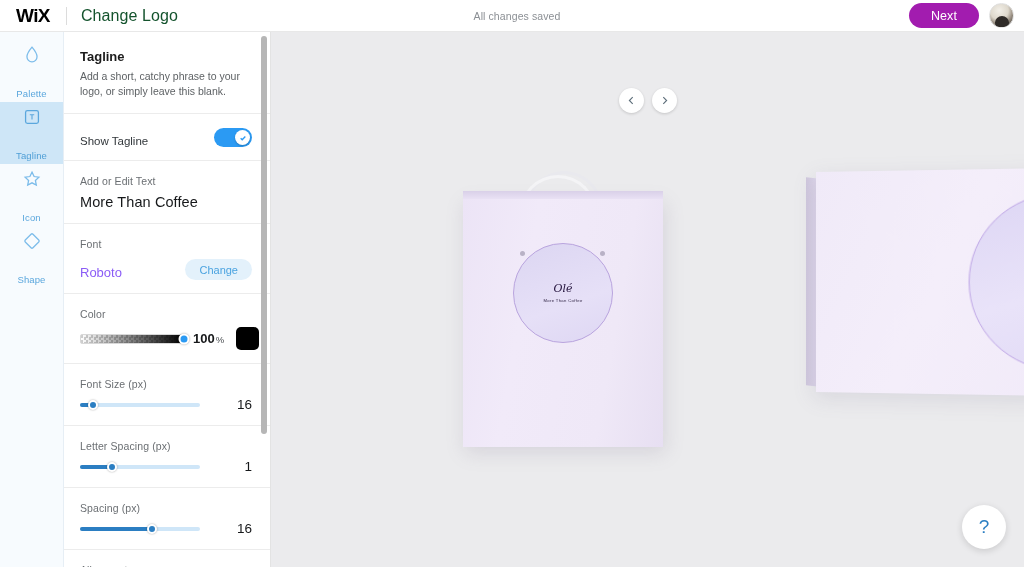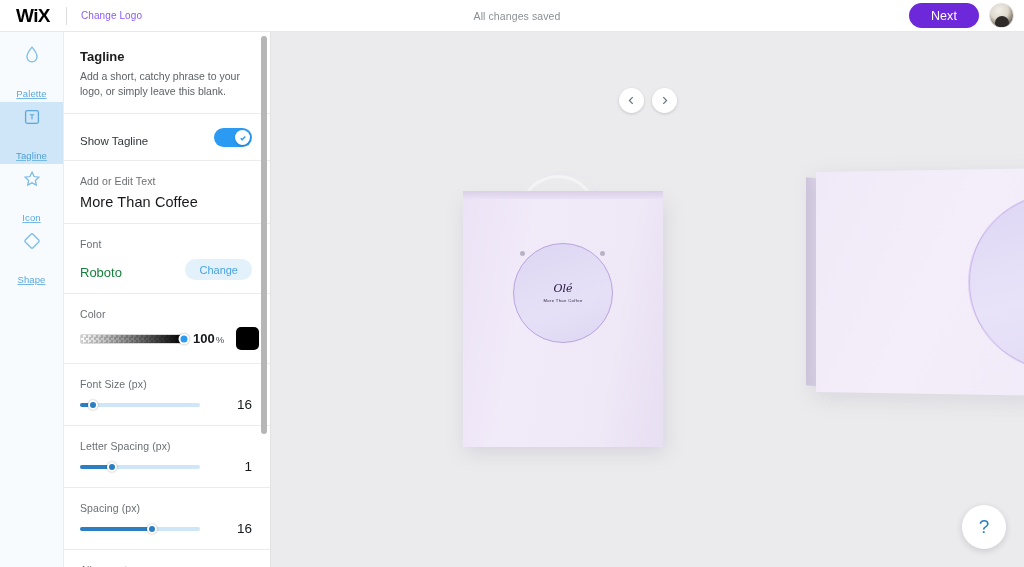--- a/index.html
+++ b/index.html
@@ -20,30 +20,30 @@
     border-bottom: 1px solid #e8e8e8;
     display: flex; align-items: center;
     position: relative; z-index: 40;
   }
   .logo-wix {
     font-family: "Liberation Sans", sans-serif;
     font-weight: bold; font-size: 19px; letter-spacing: -0.6px;
     color: #000; padding-left: 16px; line-height: 1;
   }
   .topbar-div { width: 1px; height: 18px; background: #dcdcdc; margin: 0 14px 0 16px; }
-  .topbar-title { font-size: 10px; color: #8b5cf6; letter-spacing: 0.1px; }
+  .topbar-title { font-size: 16px; color: #14532d; letter-spacing: 0.1px; }
   .topbar-status {
     position: absolute; left: 10px; right: 0; text-align: center;
     font-size: 10.5px; color: #8b8f94; letter-spacing: 0.1px; pointer-events: none;
   }
   .topbar-right {
     margin-left: auto; display: flex; align-items: center; gap: 10px; padding-right: 10px;
   }
   .next-btn {
-    background: #6d28d9; color: #fff; border: none; border-radius: 14px;
+    background: #a21caf; color: #fff; border: none; border-radius: 14px;
     height: 25px; padding: 0 22px; font-size: 12.5px; cursor: pointer;
     font-family: "Liberation Sans", sans-serif; letter-spacing: 0.1px;
   }
   .avatar {
     width: 25px; height: 25px; border-radius: 50%;
     background: radial-gradient(circle at 40% 28%, #f2efe8 0%, #ded8cc 42%, #9b9184 62%, #3b3733 92%);
     border: 1px solid #dfdfdf; overflow: hidden; position: relative; cursor: pointer;
   }
   .avatar::after {
     content: ""; position: absolute; left: 22%; bottom: -8%;
@@ -58,21 +58,21 @@
   .rail {
     width: 64px; min-width: 64px;
     background: #f7fbfe;
     border-right: 1px solid #e6eef5;
     display: flex; flex-direction: column;
     padding-top: 8px;
   }
   .rail-item {
     height: 62px; display: flex; flex-direction: column;
     align-items: center; justify-content: center; gap: 22px;
-    cursor: pointer; color: #74b8e8; text-decoration: underline;
+    cursor: pointer; color: #74b8e8;
   }
   .rail-item.selected { background: #cee6f7; }
   .rail-label { font-size: 9.5px; color: #5ba7dd; letter-spacing: 0.1px; }
   .rail-item.selected .rail-label { color: #4f9fd6; }
   .rail-icon { width: 22px; height: 22px; display: block; }
 
   
   .panel {
     width: 207px; min-width: 207px;
     background: #fff;
@@ -96,21 +96,21 @@
   .toggle-knob {
     position: absolute; top: 2px; right: 2px; width: 15px; height: 15px;
     border-radius: 50%; background: #fff;
     display: flex; align-items: center; justify-content: center;
     box-shadow: 0 1px 2px rgba(0,0,0,.22);
   }
   .toggle-knob svg { width: 8px; height: 8px; }
   .toggle-text { font-size: 11.5px; color: #32373b; }
 
   .value-big { font-size: 14.5px; color: #16181a; letter-spacing: 0.1px; }
-  .value-mid { font-size: 13px; color: #15803d; margin-top: 8px; }
+  .value-mid { font-size: 13px; color: #8b5cf6; margin-top: 8px; }
 
   .change-pill {
     background: #e3f1fb; color: #4aa3e0; border: none;
     border-radius: 11px; height: 21px; padding: 0 14px;
     font-size: 11px; cursor: pointer; font-family: "Liberation Sans", sans-serif;
   }
 
   
   .color-row { display: flex; align-items: center; gap: 9px; }
   .alpha-wrap { position: relative; width: 104px; height: 10px; flex: none; }

